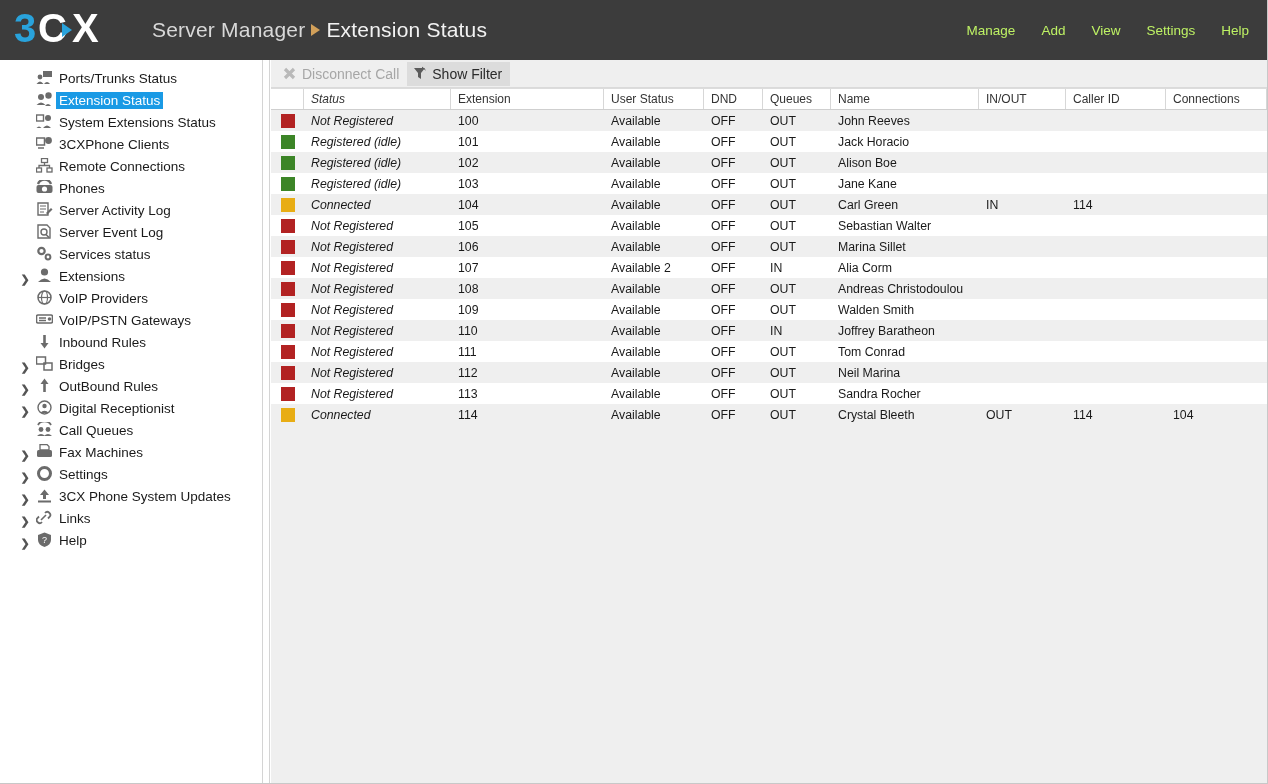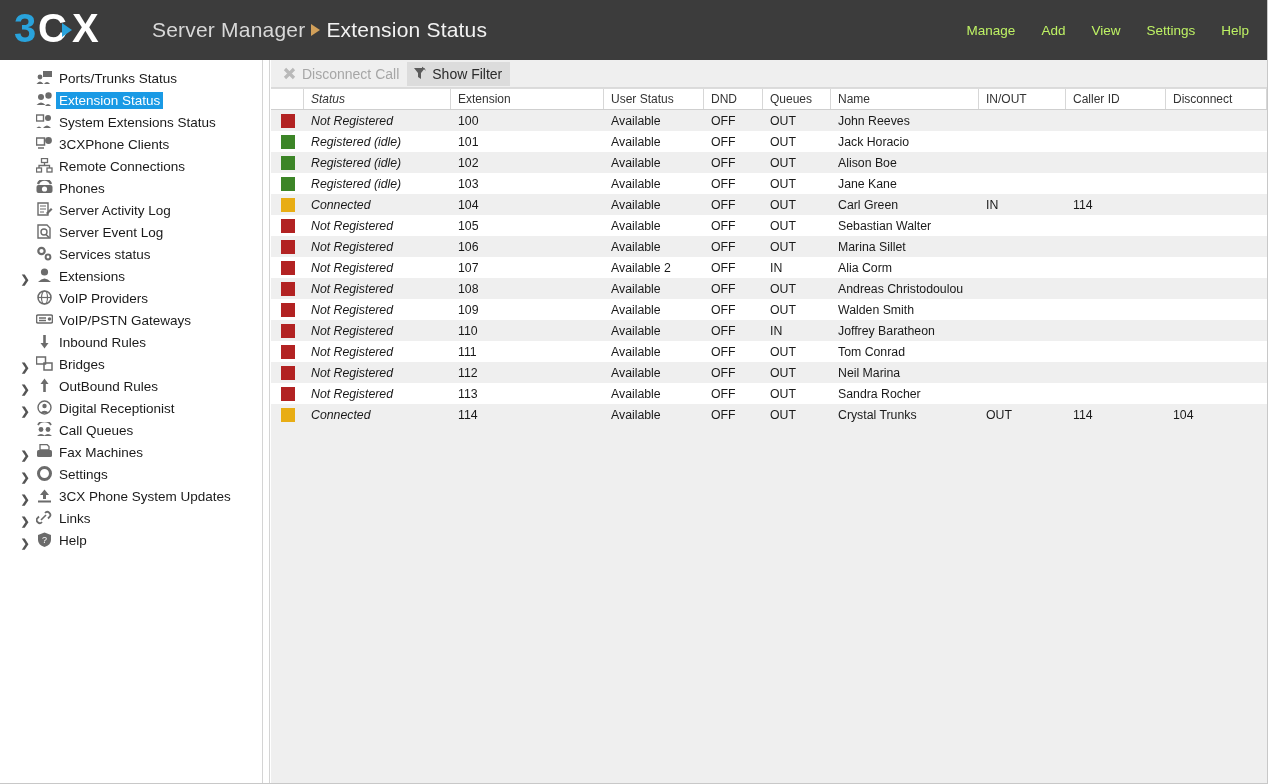--- a/index.html
+++ b/index.html
@@ -479,21 +479,21 @@
         <div class="grid-head" id="grid-head">
             <div class="hcell c-ind ind"></div>
             <div class="hcell c-stat">Status</div>
             <div class="hcell c-ext">Extension</div>
             <div class="hcell c-user">User Status</div>
             <div class="hcell c-dnd">DND</div>
             <div class="hcell c-que">Queues</div>
             <div class="hcell c-name">Name</div>
             <div class="hcell c-io">IN/OUT</div>
             <div class="hcell c-cid">Caller ID</div>
-            <div class="hcell c-dest">Disconnect</div>
+            <div class="hcell c-dest">Connections</div>
           </div>
         <div class="rows" id="grid-rows">
             <div class="row alt">
               <div class="cell ind c-ind">
                 <span class="swatch" style="background: rgb(178, 34, 34);"></span>
               </div>
               <div class="cell c-stat">Not Registered</div>
               <div class="cell c-ext">100</div>
               <div class="cell c-user">Available</div>
               <div class="cell c-dnd">OFF</div>
@@ -687,21 +687,21 @@
             </div>
             <div class="row alt">
               <div class="cell ind c-ind">
                 <span class="swatch" style="background: rgb(232, 173, 20);"></span>
               </div>
               <div class="cell c-stat">Connected</div>
               <div class="cell c-ext">114</div>
               <div class="cell c-user">Available</div>
               <div class="cell c-dnd">OFF</div>
               <div class="cell c-que">OUT</div>
-              <div class="cell c-name">Crystal Trunks</div>
+              <div class="cell c-name">Crystal Bleeth</div>
               <div class="cell c-io">OUT</div>
               <div class="cell c-cid">114</div>
               <div class="cell c-dest">104</div>
             </div>
           </div>
         <div class="grid-fill"></div>
       </div>
 
     </div>
   </div>

